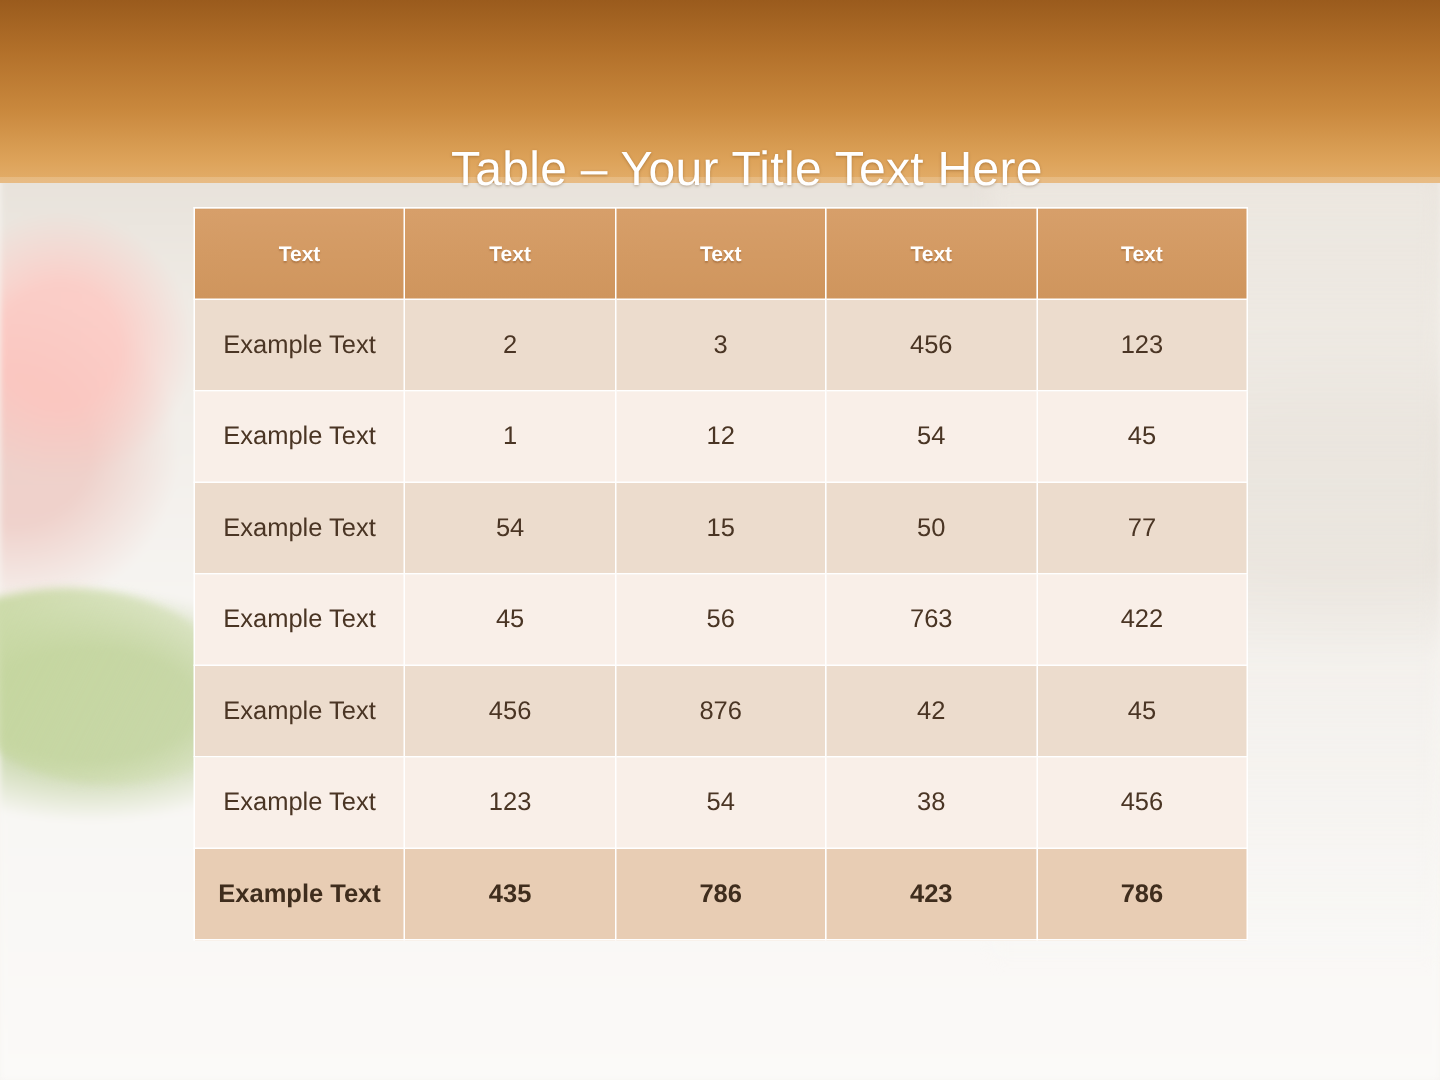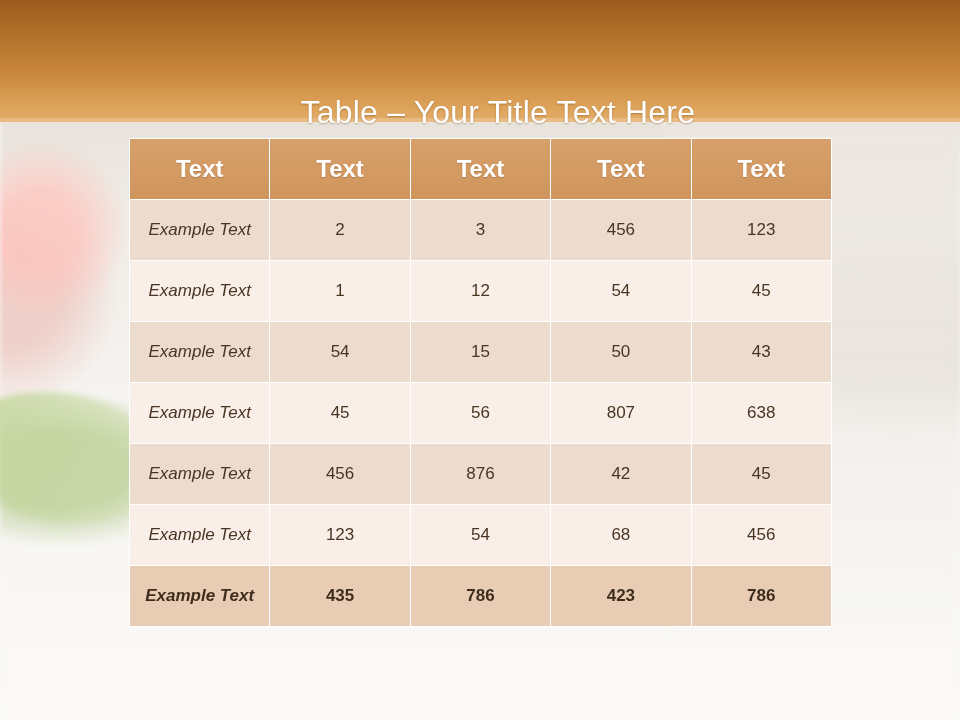--- a/index.html
+++ b/index.html
@@ -111,21 +111,21 @@
     vertical-align: middle;
     font-size: 17px;
     color: #4a3524;
     font-weight: normal;
     padding: 0;
   }
   table.data-table thead th {
     background: linear-gradient(180deg, #d79f6a 0%, #d39a63 50%, #cf955d 100%);
     color: #ffffff;
     font-weight: bold;
-    font-size: 24px;
+    font-size: 14px;
     height: 60px;
     text-shadow: 0 1px 1px rgba(120,70,25,0.35);
   }
   table.data-table col.c0 { width: 140px; }
   table.data-table col.c1,
   table.data-table col.c2,
   table.data-table col.c3,
   table.data-table col.c4 { width: 140px; }
 
   tr.row-even td { background: #ecdccd; }
@@ -133,21 +133,20 @@
   tr.row-total td {
     background: #e8cdb4;
     font-weight: bold;
     color: #3f2d1d;
   }
   td.label-cell {
     text-align: left;
     padding-left: 16px;
     font-size: 16px;
     color: #4a3524;
-    font-style: italic;
   }
   tr.row-total td.label-cell { font-weight: bold; }
 </style>
 </head>
 <body>
 
 <div class="slide">
   <div class="bg-photo"></div>
   <div class="bg-leaf"></div>
   <div class="bg-soft-right"></div>
@@ -189,41 +188,41 @@
           <td>1</td>
           <td>12</td>
           <td>54</td>
           <td>45</td>
         </tr>
         <tr class="row-even">
           <td class="label-cell">Example Text</td>
           <td>54</td>
           <td>15</td>
           <td>50</td>
-          <td>43</td>
+          <td>77</td>
         </tr>
         <tr class="row-odd">
           <td class="label-cell">Example Text</td>
           <td>45</td>
           <td>56</td>
-          <td>807</td>
-          <td>638</td>
+          <td>763</td>
+          <td>422</td>
         </tr>
         <tr class="row-even">
           <td class="label-cell">Example Text</td>
           <td>456</td>
           <td>876</td>
           <td>42</td>
           <td>45</td>
         </tr>
         <tr class="row-odd">
           <td class="label-cell">Example Text</td>
           <td>123</td>
           <td>54</td>
-          <td>68</td>
+          <td>38</td>
           <td>456</td>
         </tr>
         <tr class="row-total">
           <td class="label-cell">Example Text</td>
           <td>435</td>
           <td>786</td>
           <td>423</td>
           <td>786</td>
         </tr>
       </tbody>

